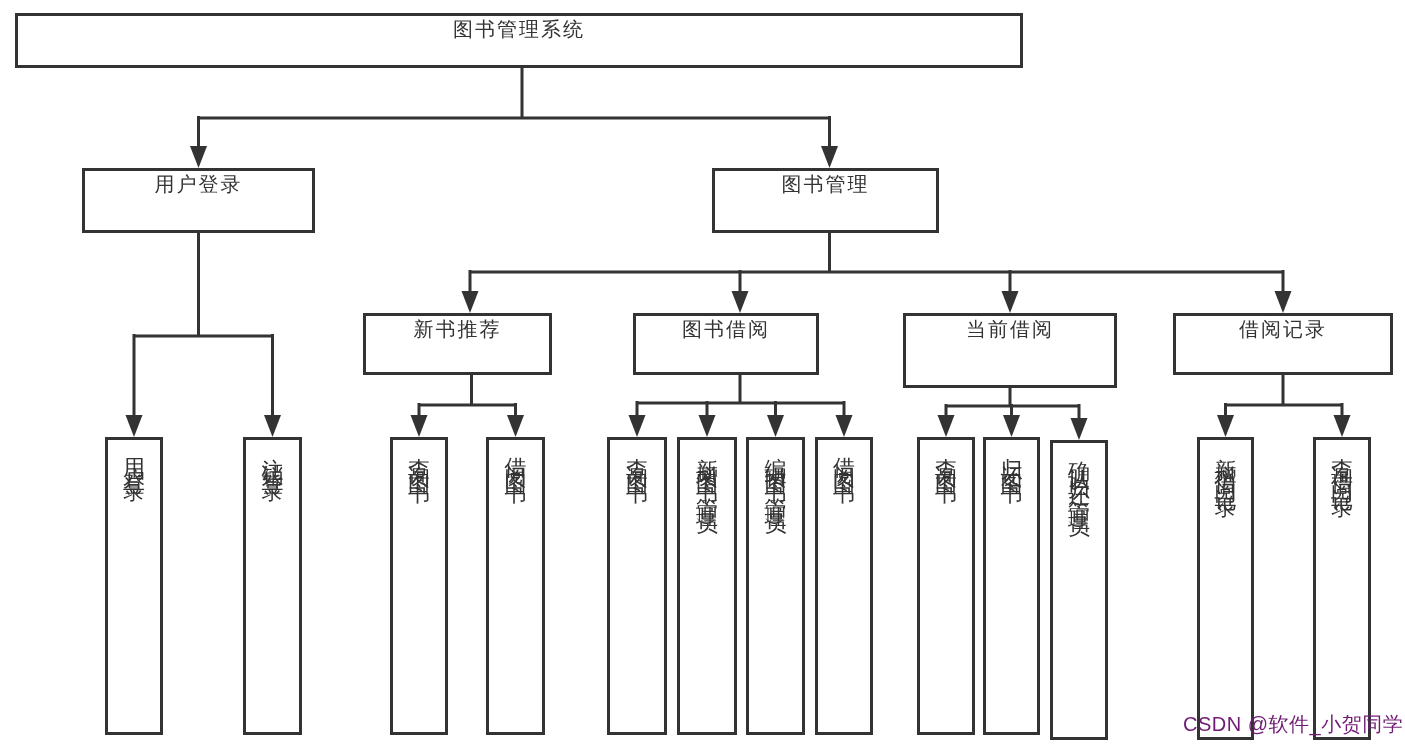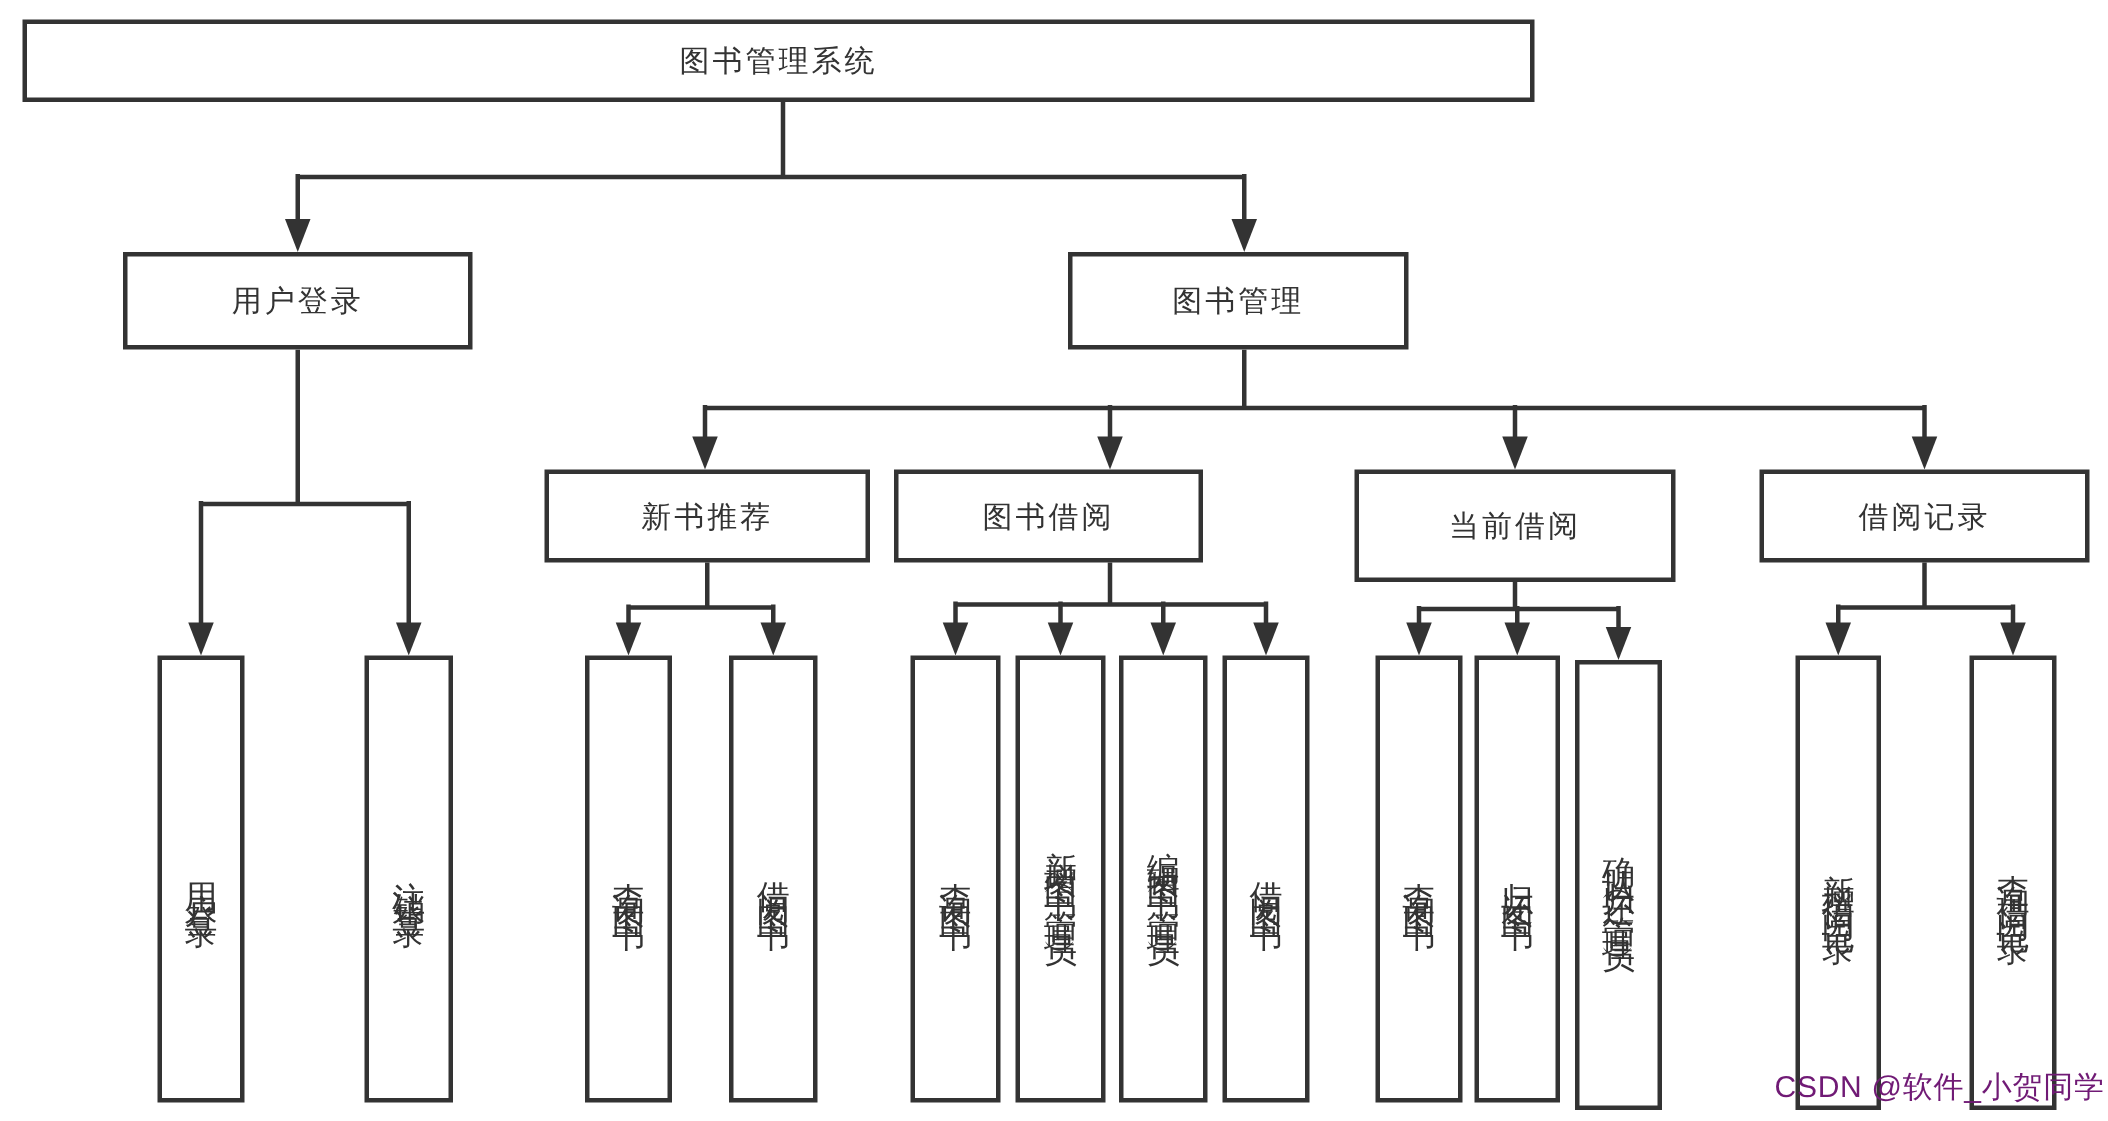--- a/index.html
+++ b/index.html
@@ -21,21 +21,21 @@
     left: 0;
     top: 0;
     z-index: 1;
   }
   .node {
     position: absolute;
     background: #ffffff;
     border: 3px solid #333333;
     box-sizing: border-box;
     display: flex;
-    align-items: center;
+    align-items: flex-start;
     justify-content: center;
     z-index: 2;
   }
   .node .lbl {
     font-size: 20px;
     letter-spacing: 2px;
     white-space: nowrap;
     color: #333333;
   }
   .node.v .lbl {
@@ -98,24 +98,24 @@
     <span class="lbl">图书管理系统</span>
   </div>
 
   <div class="node" style="left:82px;top:168px;width:233px;height:65px">
     <span class="lbl">用户登录</span>
   </div>
   <div class="node" style="left:712px;top:168px;width:227px;height:65px">
     <span class="lbl">图书管理</span>
   </div>
 
-  <div class="node" style="left:363px;top:313px;width:217px;height:62px">
+  <div class="node" style="left:363px;top:313px;width:189px;height:62px">
     <span class="lbl">新书推荐</span>
   </div>
-  <div class="node" style="left:596px;top:313px;width:206px;height:62px">
+  <div class="node" style="left:633px;top:313px;width:186px;height:62px">
     <span class="lbl">图书借阅</span>
   </div>
   <div class="node" style="left:903px;top:313px;width:214px;height:75px">
     <span class="lbl">当前借阅</span>
   </div>
   <div class="node" style="left:1173px;top:313px;width:220px;height:62px">
     <span class="lbl">借阅记录</span>
   </div>
 
   <div class="node v" style="left:105px;top:437px;width:58px;height:298px">

